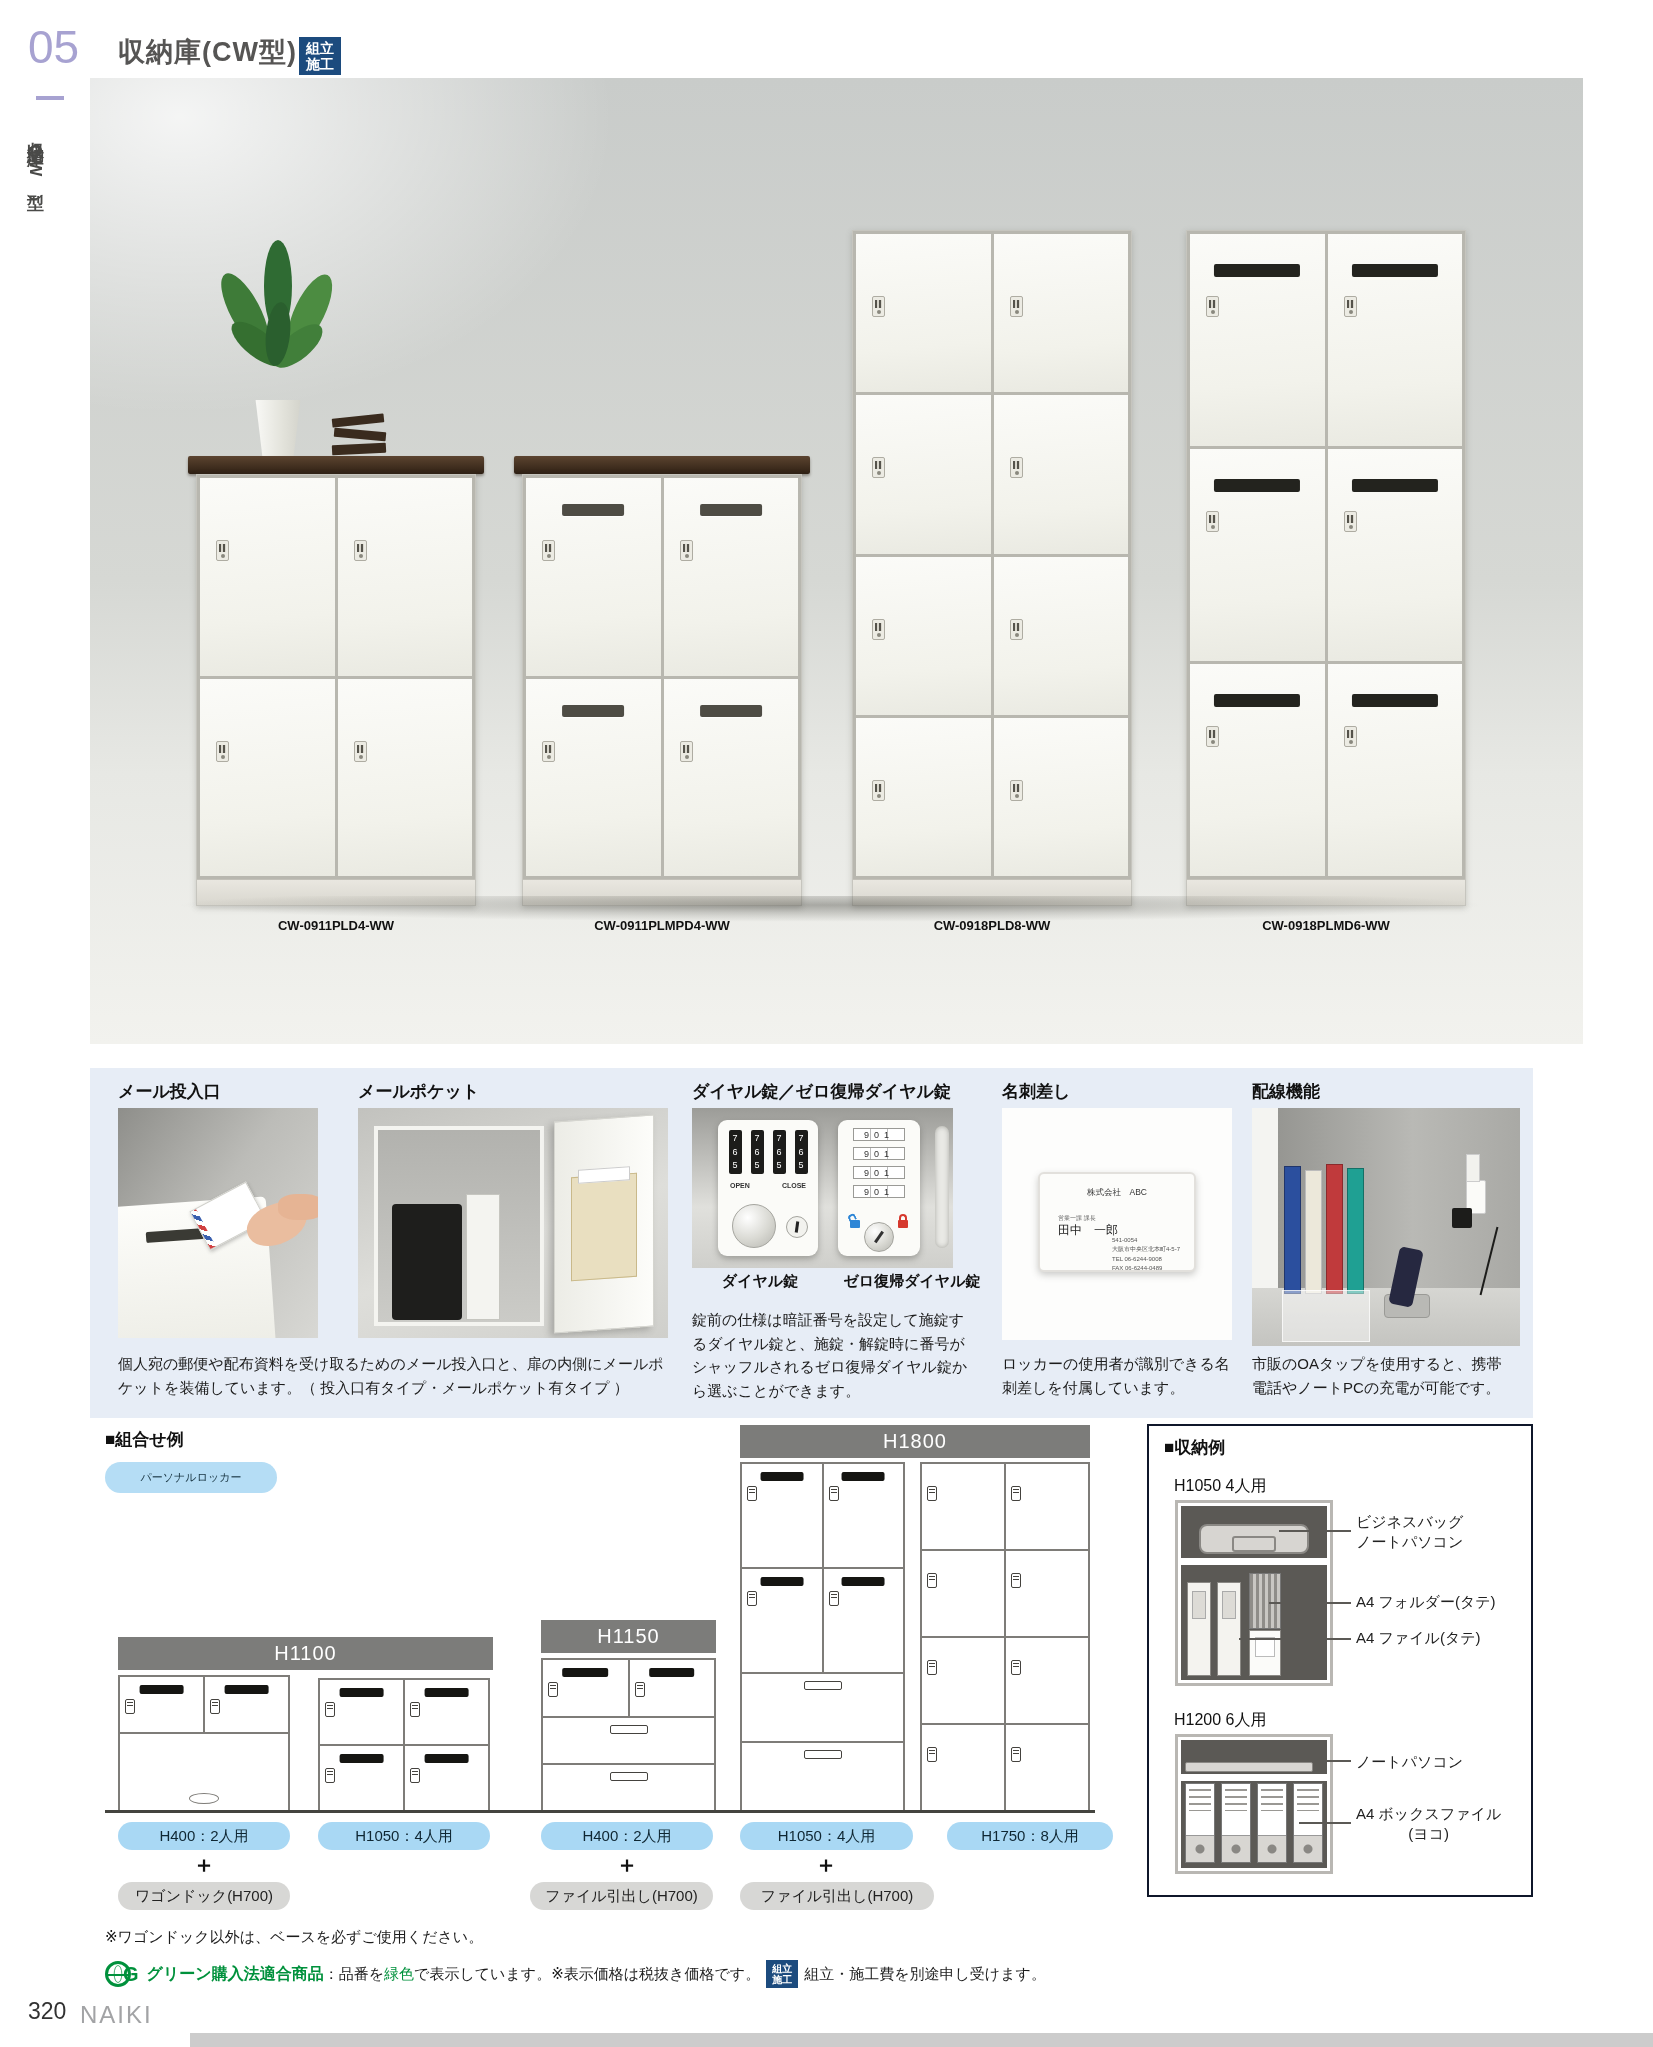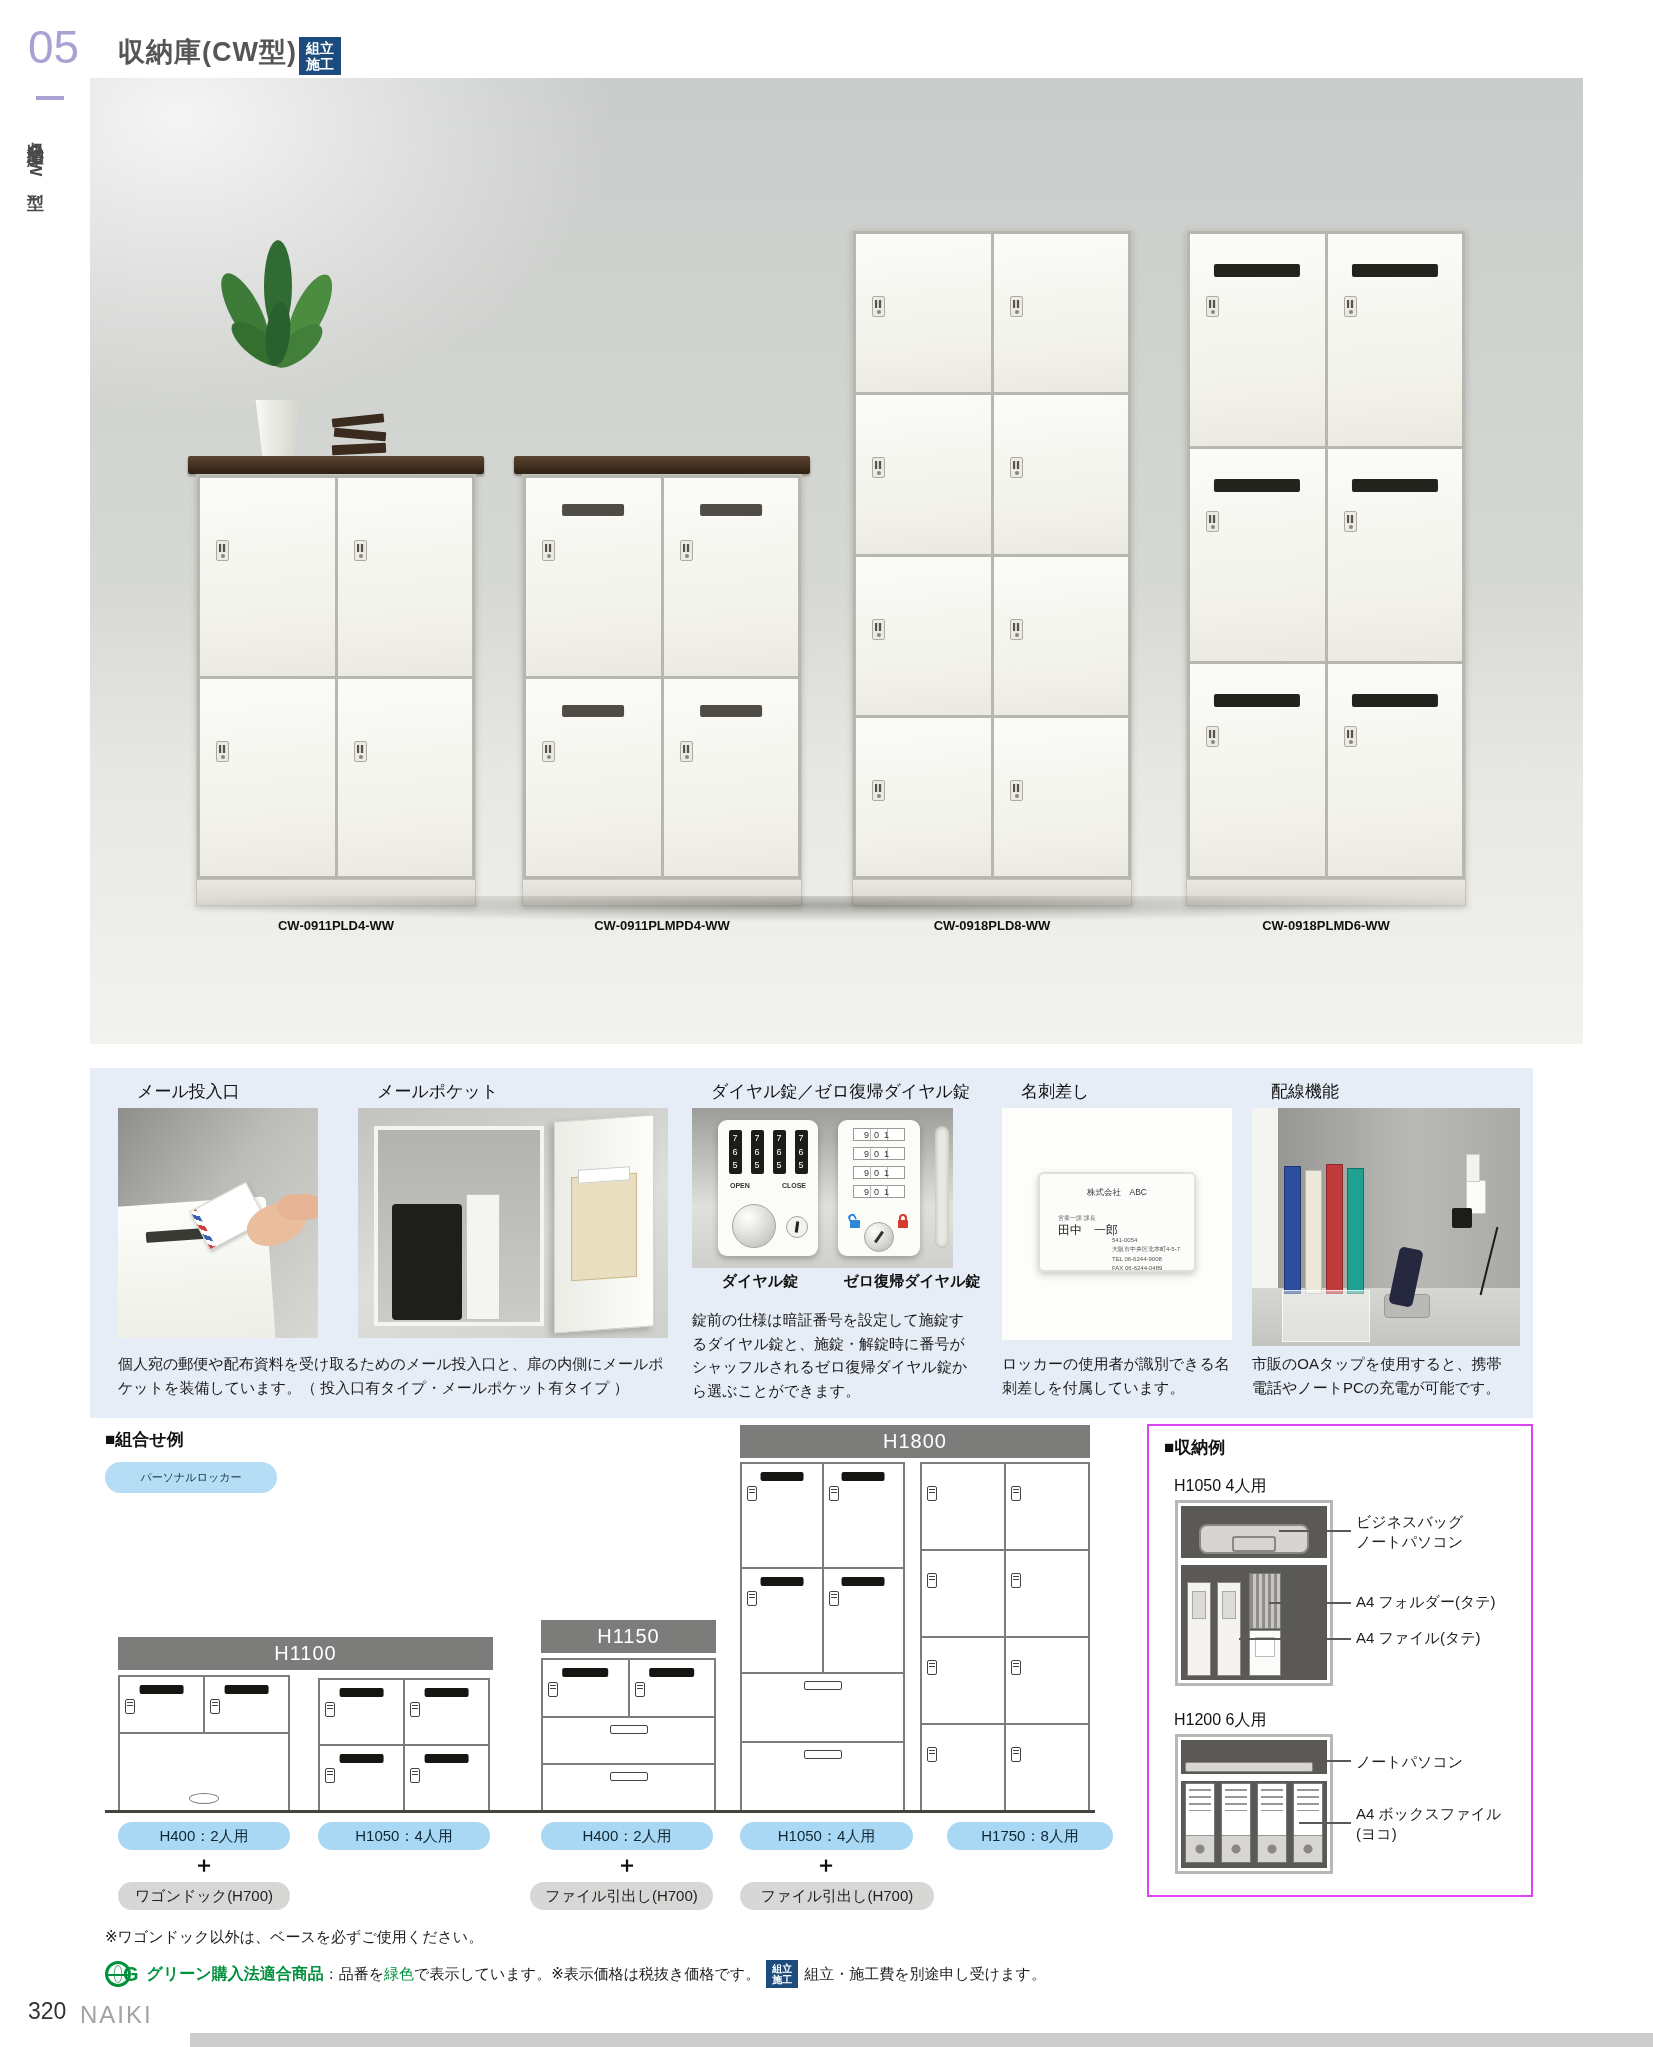--- a/index.html
+++ b/index.html
@@ -35,21 +35,21 @@
   .plock::after{content:'';position:absolute;left:4px;bottom:2px;width:4px;height:4px;border-radius:50%;background:#8a887e;}
   .plinth{height:26px;background:linear-gradient(#e9e7e0,#d9d7cf);border-top:1px solid #c2c0b8;}
   .wood{background:linear-gradient(180deg,#5c4430 0%,#3c2b1c 70%,#2e2014 100%);border-radius:2px;
         box-shadow:0 2px 3px rgba(40,30,20,.4);}
   .pot{background:linear-gradient(90deg,#fdfdfb,#e2e2da 60%,#cfcfc7);clip-path:polygon(10% 0,90% 0,78% 100%,22% 100%);}
   .zig{background:#3a2b1e;border-radius:1px;}
   .pshadow{background:radial-gradient(ellipse at 50% 35%,rgba(55,55,48,.38),rgba(55,55,48,0) 70%);}
   .modelcap{font-size:13px;font-weight:700;color:#111;text-align:center;}
   
   .band{background:#e7edf6;}
-  .ftitle{font-size:17px;font-weight:400;color:#111;margin-left:19px;}
+  .ftitle{font-size:17px;font-weight:700;color:#111;}
   .fcap{font-size:15px;line-height:1.58;color:#1c1c1c;}
   .fp{position:absolute;overflow:hidden;}
   .locklabel{font-size:15px;font-weight:700;text-align:center;color:#111;}
   
   .plate{position:absolute;background:#fbfbf8;border-radius:9px;box-shadow:0 3px 6px rgba(60,60,55,.35);}
   .dialrow{display:flex;gap:9px;justify-content:center;margin-top:10px;}
   .dial{width:13px;height:44px;background:#1c1c1a;border-radius:2px;color:#fff;font-size:9px;line-height:1.5;
         text-align:center;white-space:pre-line;padding-top:2px;}
   .oc{display:flex;justify-content:space-between;padding:0 12px;margin-top:8px;font-size:7px;font-weight:700;color:#333;}
   .knob{position:absolute;border-radius:50%;background:radial-gradient(circle at 35% 30%,#ffffff,#d9d9d3 55%,#b5b5af);
@@ -91,21 +91,21 @@
   .wagon::after{content:'';position:absolute;bottom:6px;left:50%;transform:translateX(-50%);width:28px;height:9px;
         border:1.5px solid #7e7c78;border-radius:50%;}
   .bluepill{background:#a9d8f4;border-radius:15px;display:flex;align-items:center;justify-content:center;
             font-size:15px;color:#0f2733;}
   .graypill{background:#d7d7d5;border-radius:15px;display:flex;align-items:center;justify-content:center;
             font-size:15px;color:#222;}
   .plus{font-size:22px;font-weight:700;text-align:center;color:#111;}
   .floorline{background:#44443f;}
   .note{font-size:15px;color:#1c1c1c;}
   
-  .stbox{border:2px solid #d946ef;background:#fff;}
+  .stbox{border:2px solid #0f172a;background:#fff;text-align:center;}
   .stlabel{font-size:16px;color:#111;}
   .sd{position:absolute;border:3px solid #b9b7b3;background:#fff;padding:3px;}
   .sdin{width:100%;height:100%;background:#5b5955;display:flex;flex-direction:column;}
   .sdtop{position:relative;}
   .sdshelf{height:7px;background:#fff;}
   .sdbot{flex:1;position:relative;}
   .bcase{position:absolute;left:50%;transform:translateX(-50%);bottom:4px;width:110px;height:30px;
          background:#d7d5d1;border:2px solid #8a8884;border-radius:8px;}
   .bcase::after{content:'';position:absolute;left:50%;top:40%;transform:translateX(-50%);width:40px;height:12px;
          border:2px solid #8a8884;border-radius:3px;background:#d7d5d1;}

